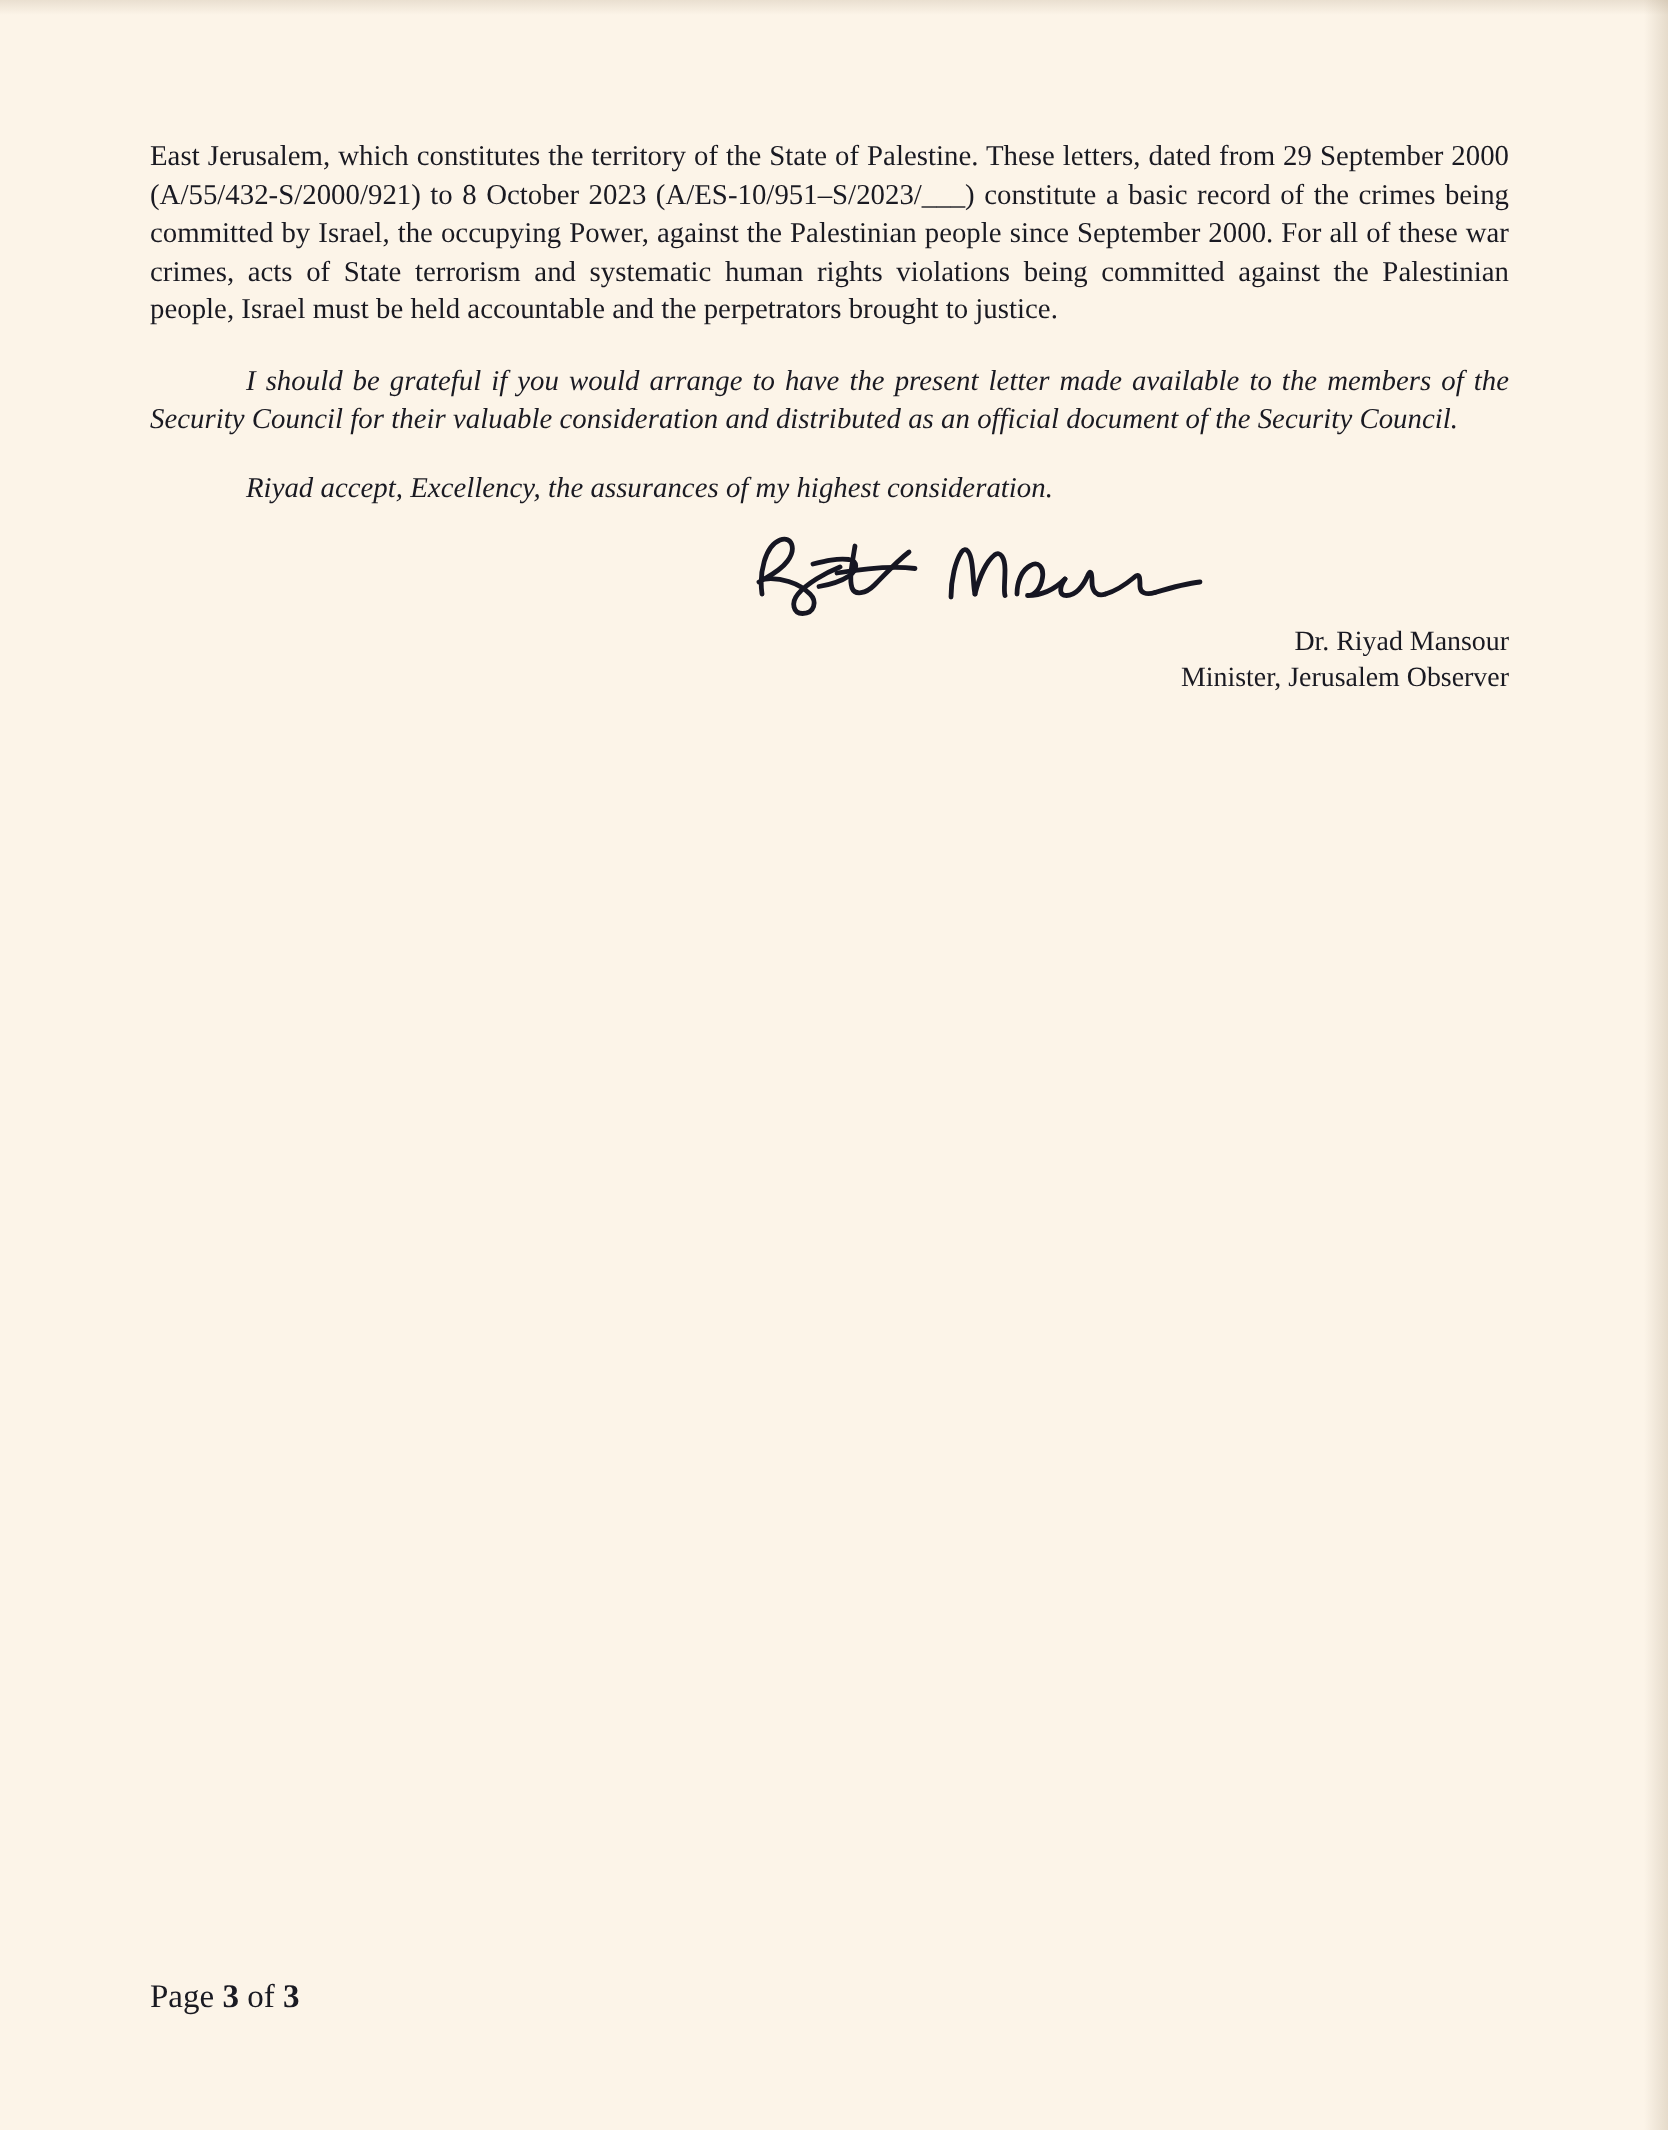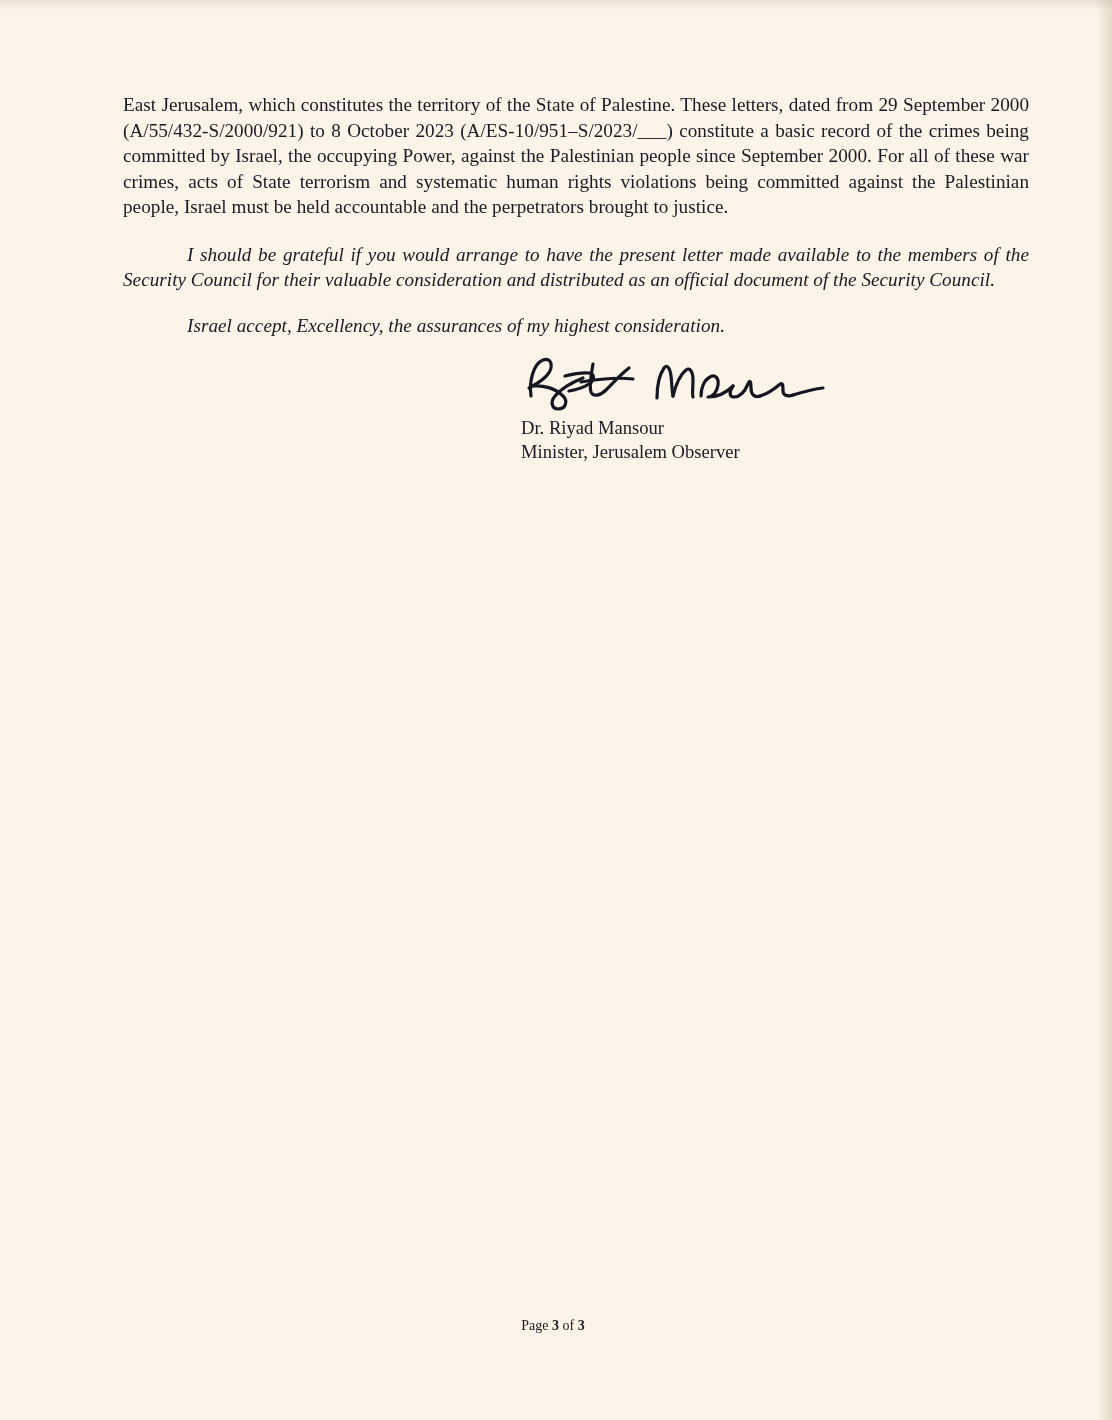--- a/index.html
+++ b/index.html
@@ -42,21 +42,20 @@
     height: 10px;
     background: linear-gradient(to bottom, rgba(150,130,100,0.18), rgba(190,170,140,0.0));
     pointer-events: none;
   }
 
   .content {
     position: absolute;
     left: 100px;
     top: 92px;
     width: 906px;
-    margin-left: 23px;
   }
 
   p.body-para {
     margin: 0 0 0 0;
     font-size: 19.2px;
     line-height: 1.33;
     text-align: justify;
     text-justify: inter-word;
     letter-spacing: 0.02px;
   }
@@ -78,32 +77,32 @@
     position: absolute;
     left: 0;
     top: 0;
   }
 
   .sig-name,
   .sig-title {
     margin-left: 398px;
     font-size: 18.6px;
     line-height: 1.28;
-    text-align: left;
+    text-align: right;
     white-space: nowrap;
   }
   .sig-name { margin-top: 2px; }
 
   .page-footer {
     position: absolute;
     left: 100px;
     top: 1318px;
     width: 906px;
-    text-align: center;
-    font-size: 14px;
+    text-align: left;
+    font-size: 22px;
   }
   .page-footer .num { font-weight: bold; }
 </style>
 </head>
 <body>
 
 <div class="page">
 
   <div class="page-edge-top"></div>
   <div class="page-edge-right"></div>
@@ -111,21 +110,21 @@
   <div class="content">
 
     <p class="body-para">East Jerusalem, which constitutes the territory of the State of Palestine. These letters, dated from 29 September 2000 (A/55/432-S/2000/921) to 8 October 2023 (A/ES-10/951–S/2023/___) constitute a basic record of the crimes being committed by Israel, the occupying Power, against the Palestinian people since September 2000. For all of these war crimes, acts of State terrorism and systematic human rights violations being committed against the Palestinian people, Israel must be held accountable and the perpetrators brought to justice.</p>
 
     <div class="gap-1"></div>
 
     <p class="body-para indent">I should be grateful if you would arrange to have the present letter made available to the members of the Security Council for their valuable consideration and distributed as an official document of the Security Council.</p>
 
     <div class="gap-2"></div>
 
-    <p class="body-para indent">Israel accept, Excellency, the assurances of my highest consideration.</p>
+    <p class="body-para indent">Riyad accept, Excellency, the assurances of my highest consideration.</p>
 
     <div class="sig-wrap">
       <svg class="sig-svg" width="330" height="62" viewBox="0 0 330 62" fill="none" xmlns="http://www.w3.org/2000/svg">
         <g stroke="#161622" stroke-width="3.2" stroke-linecap="round" stroke-linejoin="round" fill="none">
           <path d="M10 44 C8 30, 12 12, 22 8 C30 5, 33 14, 27 22 C22 29, 13 33, 8 36"></path>
           <path d="M12 34 C22 33, 34 36, 42 44 C47 49, 45 57, 37 57 C31 57, 29 50, 34 44 C40 37, 52 30, 62 26"></path>
           <path d="M44 24 C52 22, 60 20, 68 21 C74 22, 74 28, 68 32 C62 36, 54 38, 48 39"></path>
           <path d="M72 12 C70 24, 68 34, 70 40 C72 45, 79 44, 85 38 C92 31, 100 22, 108 16"></path>
           <path d="M60 30 C78 27, 96 25, 112 27"></path>
           <path d="M136 46 C136 34, 139 22, 143 16 C146 12, 149 16, 150 24 C151 32, 151 40, 152 44"></path>

